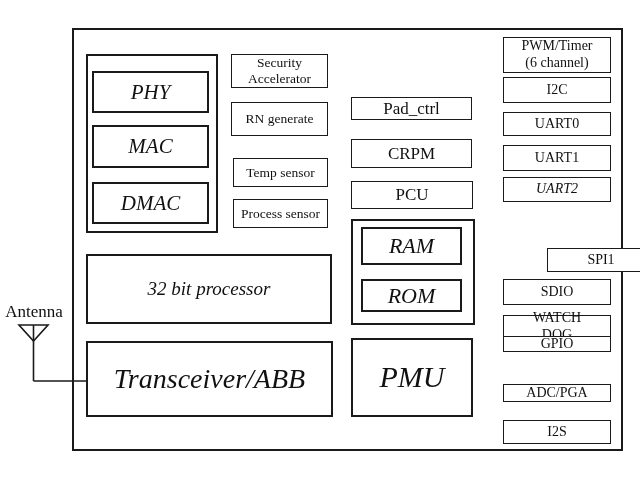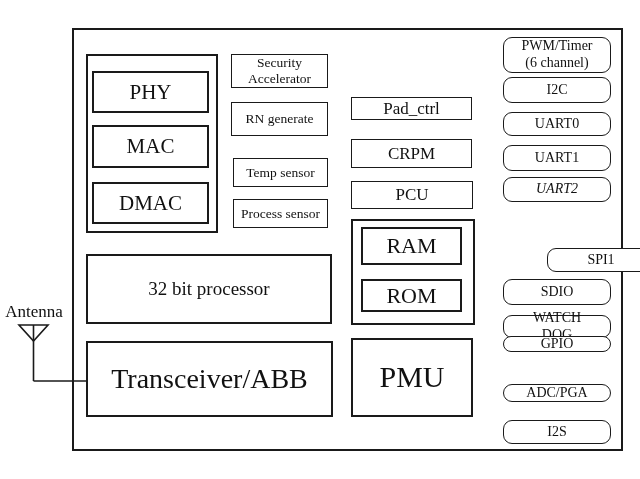--- a/index.html
+++ b/index.html
@@ -15,21 +15,21 @@
   .chip{
     position:absolute;left:72px;top:28px;width:551px;height:423px;
     border:2px solid #1a1a1a;box-sizing:border-box;background:#fff;
   }
   .blk{
     position:absolute;box-sizing:border-box;
     border:1.5px solid #1a1a1a;background:#fff;
     display:flex;align-items:center;justify-content:center;
     text-align:center;line-height:1.15;color:#111;
   }
-  .b2{border-width:2px;}
+  .b2{border-width:2px;font-style:italic;}
   .group{background:#fff;}
   
   .wireless{left:12px;top:24px;width:132px;height:179px;}
   .phy {left:4px;top:15px;width:117px;height:42px;font-size:21px;}
   .mac {left:4px;top:69px;width:117px;height:43px;font-size:21px;}
   .dmac{left:4px;top:126px;width:117px;height:42px;font-size:21px;}
   .processor  {left:12px;top:224px;width:246px;height:70px;font-size:19px;}
   .transceiver{left:12px;top:311px;width:247px;height:76px;font-size:28px;}
   
   .sense{width:97px;left:157px;font-size:13.5px;padding:1px 2px;}
@@ -42,21 +42,21 @@
   .rtc     {top:25px;height:29px;}
   .pad-ctrl{top:67px;height:23px;align-items:flex-end;}
   .crpm    {top:109px;height:29px;}
   .pcu     {top:151px;height:28px;width:122px;}
   
   .memory{left:277px;top:189px;width:124px;height:106px;}
   .ram{left:8px;top:6px;width:101px;height:38px;font-size:22px;}
   .rom{left:8px;top:58px;width:101px;height:33px;font-size:22px;}
   .pmu{left:277px;top:308px;width:122px;height:79px;font-size:30px;}
   
-  .peri{left:429px;width:108px;font-size:14px;padding:0 16px;border-radius:9px;}
+  .peri{left:429px;width:108px;font-size:14px;padding:0 16px;}
   .p-pwm  {top:7px;height:36px;line-height:1.2;}
   .p-i2c  {top:47px;height:26px;}
   .p-uart0{top:82px;height:24px;}
   .p-uart1{top:115px;height:26px;}
   .p-uart2{top:147px;height:25px;font-style:italic;}
   .p-spi0 {top:182px;height:26px;}
   .p-spi1 {top:218px;height:24px;margin-left:44px;}
   .p-sdio {top:249px;height:26px;}
   .p-wdog {top:285px;height:23px;}
   .p-gpio {top:306px;height:16px;}

